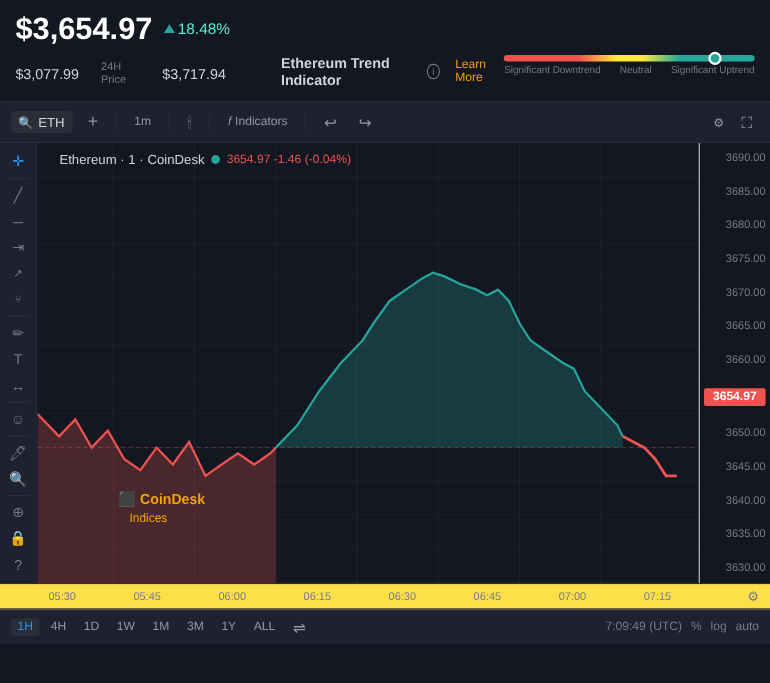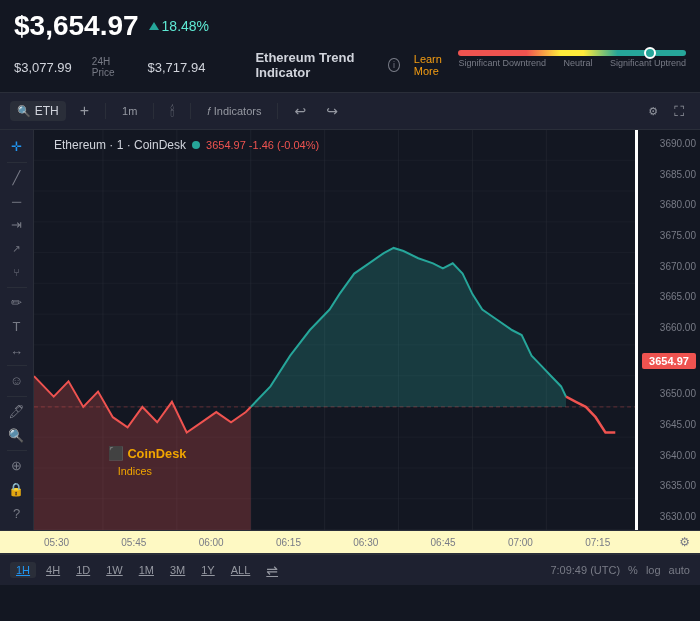--- a/index.html
+++ b/index.html
@@ -228,21 +228,21 @@
     }
     .chart-ohlc {
       font-size: 11px;
       color: #ef5350;
     }
 
     
     .price-scale {
       width: 65px;
       background: #131722;
-      border-left: 3px solid #ffffff;
+      border-left: 1px solid #ffffff;
       display: flex;
       flex-direction: column;
       justify-content: space-between;
       padding: 8px 4px;
       flex-shrink: 0;
     }
     .price-tick {
       font-size: 10px;
       color: #787b86;
       text-align: right;
@@ -255,21 +255,21 @@
       padding: 2px 4px;
       border-radius: 2px;
       text-align: center;
     }
 
     
     .time-axis {
       display: flex;
       align-items: center;
       padding: 4px 10px 4px 44px;
-      background: #fef9c3;
+      background: #fde047;
       border-top: 1px solid #2a2e39;
       border-bottom: 1px solid #2a2e39;
       font-size: 10px;
       color: #787b86;
       position: relative;
     }
     .time-labels {
       flex: 1;
       display: flex;
       justify-content: space-between;
@@ -286,21 +286,20 @@
       gap: 4px;
     }
     .time-btn {
       padding: 2px 6px;
       border-radius: 3px;
       cursor: pointer;
       color: #9598a1;
       font-size: 11px;
       background: transparent;
       border: none;
-      text-decoration: underline;
     }
     .time-btn.active { background: #2a2e39; color: #2196F3; }
     .bottom-right {
       margin-left: auto;
       display: flex;
       align-items: center;
       gap: 8px;
       font-size: 11px;
       color: #787b86;
     }

